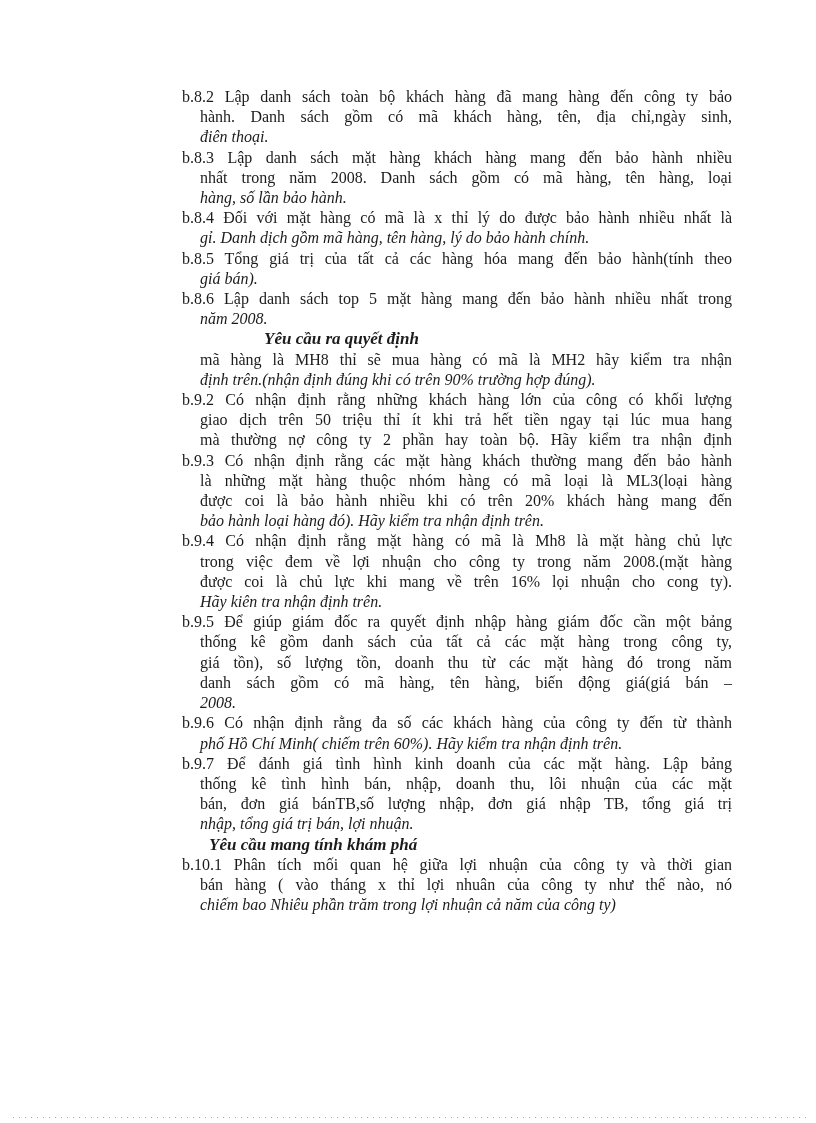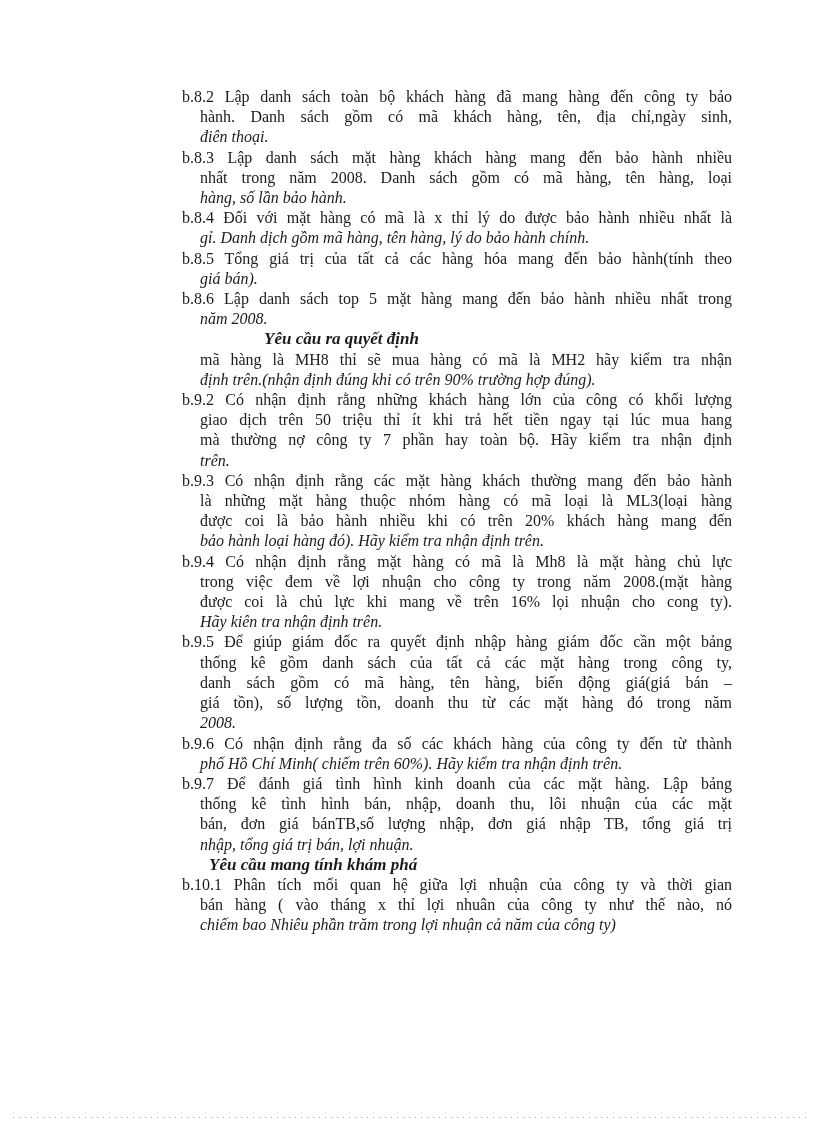--- a/index.html
+++ b/index.html
@@ -88,40 +88,39 @@
         <div class="line lastline">năm 2008.</div>
       </div>
       <div class="heading indent-large">Yêu cầu ra quyết định</div>
       <div class="item">
         <div class="line">mã hàng là MH8 thỉ sẽ mua hàng có mã là MH2 hãy kiểm tra nhận</div>
         <div class="line lastline">định trên.(nhận định đúng khi có trên 90% trường hợp đúng).</div>
       </div>
       <div class="item">
         <div class="line firstline"><span>b.9.2</span> Có nhận định rằng những khách hàng lớn của công có khối lượng</div>
         <div class="line">giao dịch trên 50 triệu thỉ ít khi trả hết tiền ngay tại lúc mua hang</div>
-        <div class="line">mà thường nợ công ty 7 phần hay toàn bộ. Hãy kiểm tra nhận định</div>
-        <div class="line lastline">trên.</div>
+        <div class="line">mà thường nợ công ty 2 phần hay toàn bộ. Hãy kiểm tra nhận định</div>
       </div>
       <div class="item">
         <div class="line firstline"><span>b.9.3</span> Có nhận định rằng các mặt hàng khách thường mang đến bảo hành</div>
         <div class="line">là những mặt hàng thuộc nhóm hàng có mã loại là ML3(loại hàng</div>
         <div class="line">được coi là bảo hành nhiều khi có trên 20% khách hàng mang đến</div>
         <div class="line lastline">bảo hành loại hàng đó). Hãy kiểm tra nhận định trên.</div>
       </div>
       <div class="item">
         <div class="line firstline"><span>b.9.4</span> Có nhận định rằng mặt hàng có mã là Mh8 là mặt hàng chủ lực</div>
         <div class="line">trong việc đem về lợi nhuận cho công ty trong năm 2008.(mặt hàng</div>
         <div class="line">được coi là chủ lực khi mang về trên 16% lọi nhuận cho cong ty).</div>
         <div class="line lastline">Hãy kiên tra nhận định trên.</div>
       </div>
       <div class="item">
         <div class="line firstline"><span>b.9.5</span> Để giúp giám đốc ra quyết định nhập hàng giám đốc cần một bảng</div>
         <div class="line">thống kê gồm danh sách của tất cả các mặt hàng trong công ty,</div>
+        <div class="line">giá tồn), số lượng tồn, doanh thu từ các mặt hàng đó trong năm</div>
         <div class="line">danh sách gồm có mã hàng, tên hàng, biến động giá(giá bán –</div>
-        <div class="line">giá tồn), số lượng tồn, doanh thu từ các mặt hàng đó trong năm</div>
         <div class="line lastline">2008.</div>
       </div>
       <div class="item">
         <div class="line firstline"><span>b.9.6</span> Có nhận định rằng đa số các khách hàng của công ty đến từ thành</div>
         <div class="line lastline">phố Hồ Chí Minh( chiếm trên 60%). Hãy kiểm tra nhận định trên.</div>
       </div>
       <div class="item">
         <div class="line firstline"><span>b.9.7</span> Để đánh giá tình hình kinh doanh của các mặt hàng. Lập bảng</div>
         <div class="line">thống kê tình hình bán, nhập, doanh thu, lôi nhuận của các mặt</div>
         <div class="line">bán, đơn giá bánTB,số lượng nhập, đơn giá nhập TB, tổng giá trị</div>

